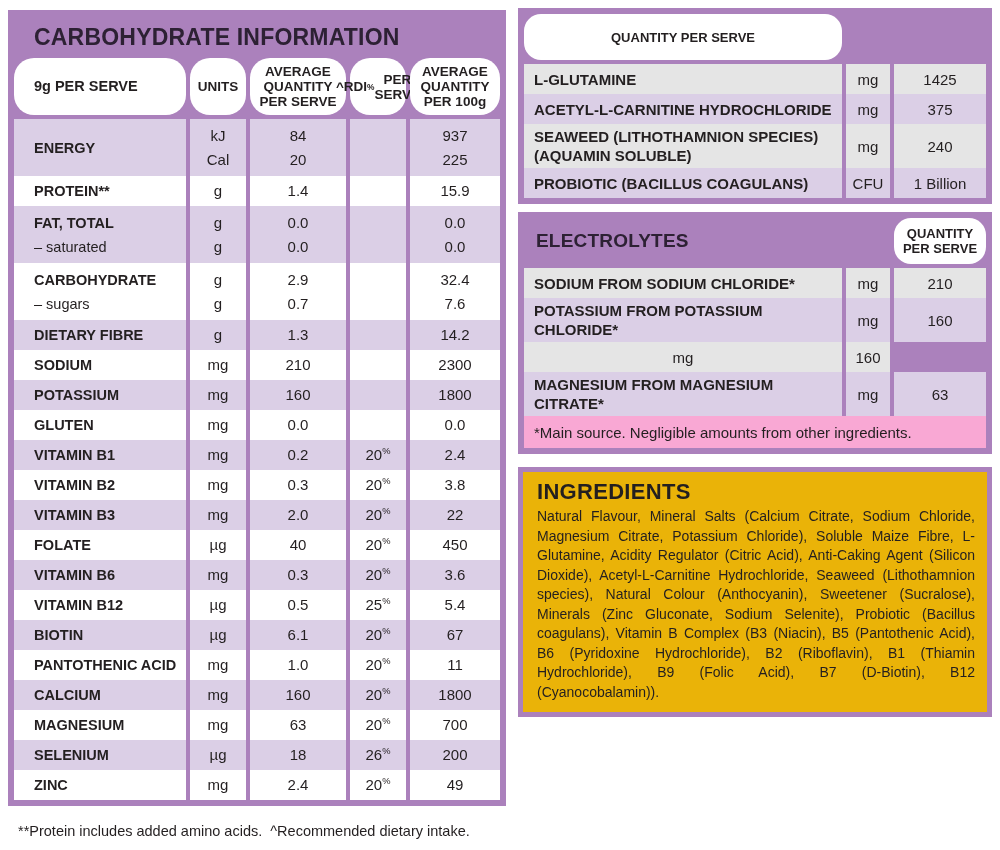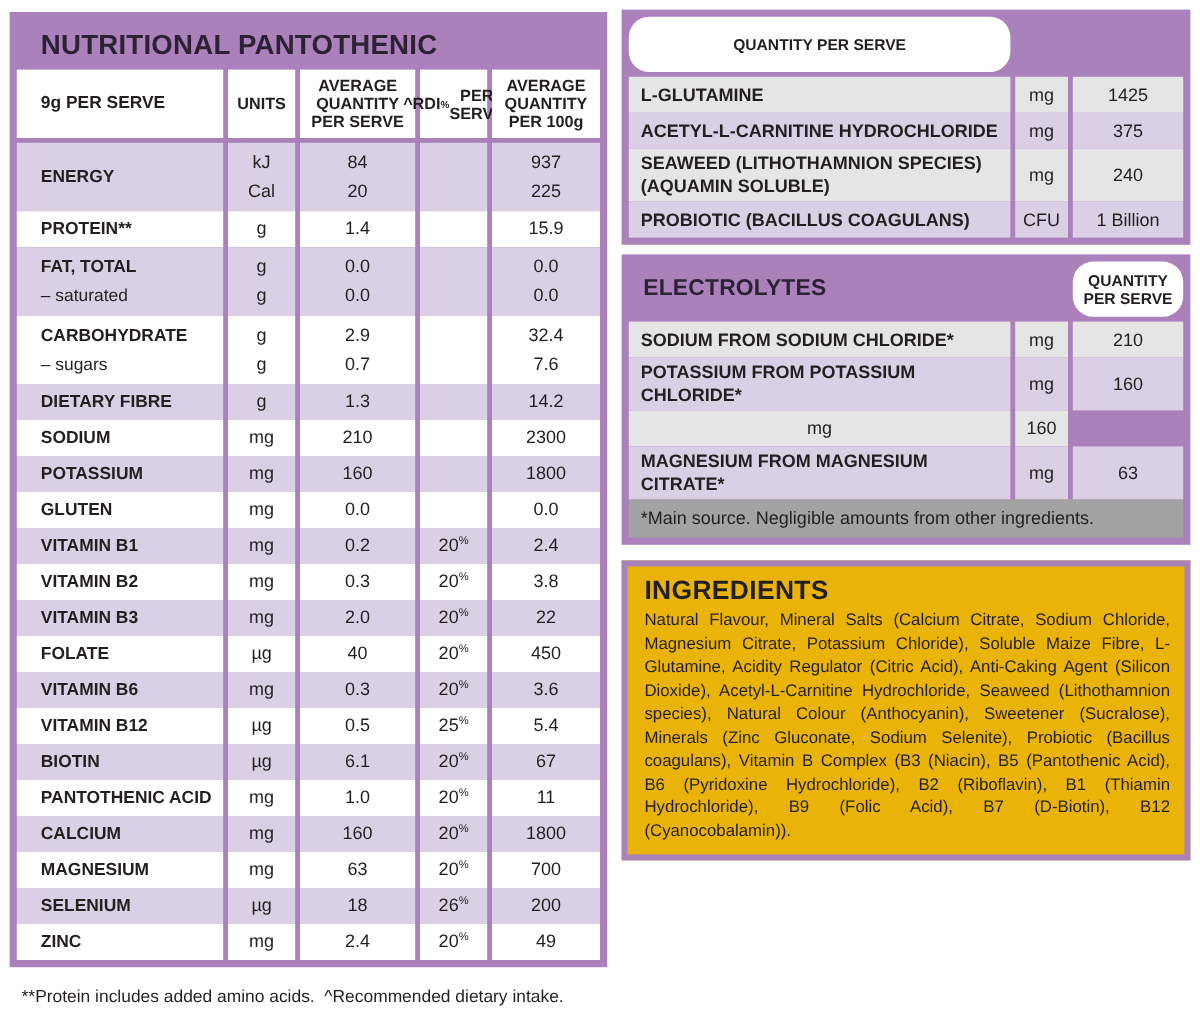--- a/index.html
+++ b/index.html
@@ -10,21 +10,21 @@
 
   
   .left-panel { position:absolute; left:8px; top:10px; width:498px;
     background:#ab81bc; padding:6px; }
   .lp-title { height:42px; display:flex; align-items:center; padding-left:20px;
     font-size:23px; font-weight:700; letter-spacing:.2px; color:#2d2134; }
   .lt-header { display:grid; grid-template-columns:172px 56px 96px 56px 1fr;
     column-gap:4px; }
   .lt-header .hcell { background:#fff; min-height:57px; display:flex;
     align-items:center; justify-content:center; text-align:center;
-    font-weight:700; font-size:13.5px; line-height:15px; padding:2px; }
+    font-weight:700; font-size:13.5px; line-height:15px; padding:2px;border-radius:20px; }
   .lt-header .hcell.first { justify-content:flex-start; text-align:left;
     padding-left:20px; font-size:14.5px; }
   .lt-body { margin-top:4px; background:#ab81bc; display:flex; flex-direction:column; }
   .lt-row { display:grid; grid-template-columns:172px 56px 96px 56px 1fr; column-gap:4px; }
   .lt-row > div { background:#fff; display:flex; flex-direction:column;
     justify-content:center; align-items:center; font-size:15px; }
   .lt-row.tint > div { background:#dbcfe6; }
   .lt-row.single > div { height:30px; }
   .lt-row.double > div { height:57px; }
   .lt-row .c-name { align-items:flex-start; padding-left:20px; }
@@ -46,33 +46,33 @@
   .rt-qty-head { background:#fff; display:flex; align-items:center; justify-content:center;
     text-align:center; font-weight:700; font-size:13px; line-height:15px; padding:3px 2px;border-radius:17px; }
   .rt-body { margin-top:4px; background:#ab81bc; display:flex; flex-direction:column; }
   .rt-row { display:grid; grid-template-columns:1fr 44px 92px; column-gap:4px; }
   .rt-row > div { background:#e5e5e5; display:flex; flex-direction:column;
     justify-content:center; align-items:center; min-height:30px; padding:3px 0; }
   .rt-row.tint > div { background:#dbcfe6; }
   .rt-row .r-name { align-items:flex-start; padding-left:10px; }
   .rt-row .r-name .nm { font-weight:700; font-size:15px; line-height:19px; }
   .rt-row .r-units, .rt-row .r-qty { font-size:15px; font-weight:400; }
-  .rt-foot { background:#a3a3a3; padding:8px 8px 7px 10px; font-size:15px; font-weight:400; }
+  .rt-foot { background:#f9a8d4; padding:8px 8px 7px 10px; font-size:15px; font-weight:400; }
   .gap8 { height:8px; } .gap13 { height:13px; }
 
   
   .ing-box { border:5px solid #ab81bc; background:#eab308; padding:7px 12px 10px 14px; }
   .ing-title { font-size:22px; font-weight:700; letter-spacing:.3px; margin-bottom:2px; }
   .ing-text { font-size:14px; line-height:19.5px; text-align:justify; word-spacing:1px; }
 </style>
 </head>
 <body>
 
 <section class="left-panel">
-  <div class="lp-title">NUTRITIONAL PANTOTHENIC</div>
+  <div class="lp-title">CARBOHYDRATE INFORMATION</div>
   <div class="lt-header">
       <div class="hcell first">9g PER SERVE</div>
       <div class="hcell">UNITS</div>
       <div class="hcell">AVERAGE QUANTITY PER SERVE</div>
       <div class="hcell">^RDI<sup>%</sup> PER SERVE</div>
       <div class="hcell">AVERAGE QUANTITY PER 100g</div>
     </div>
   <div class="lt-body">
       <div class="lt-row double tint">
         <div class="c-name">

